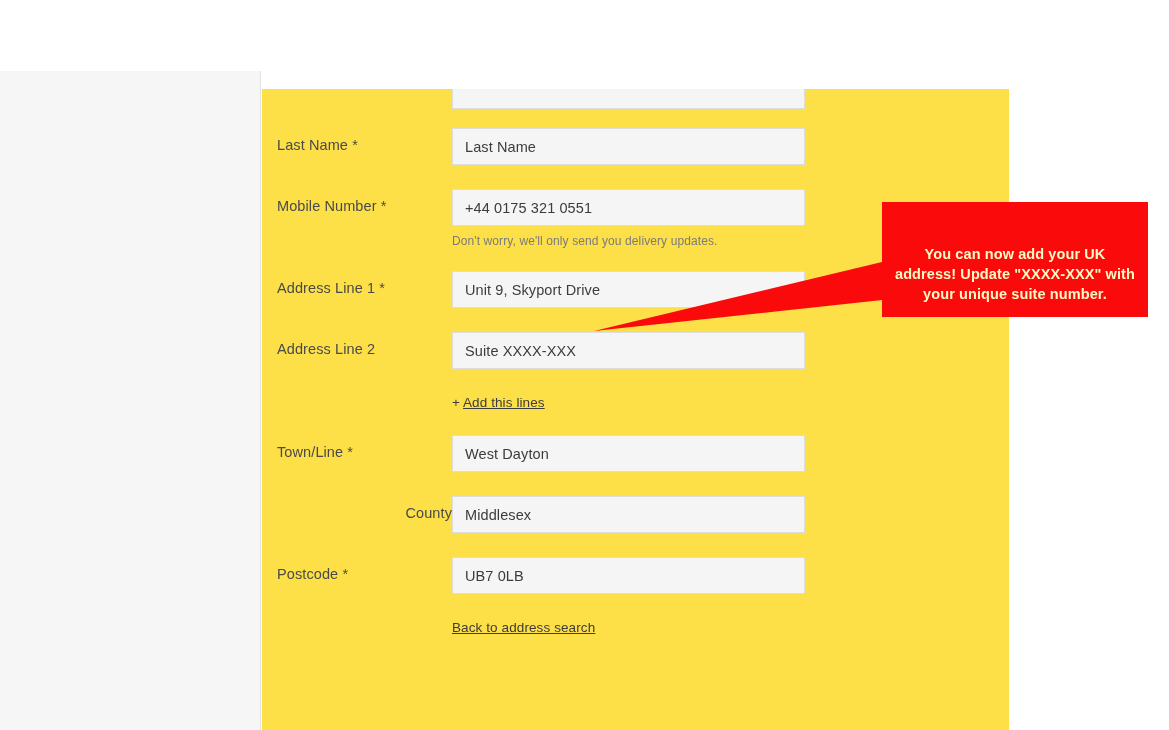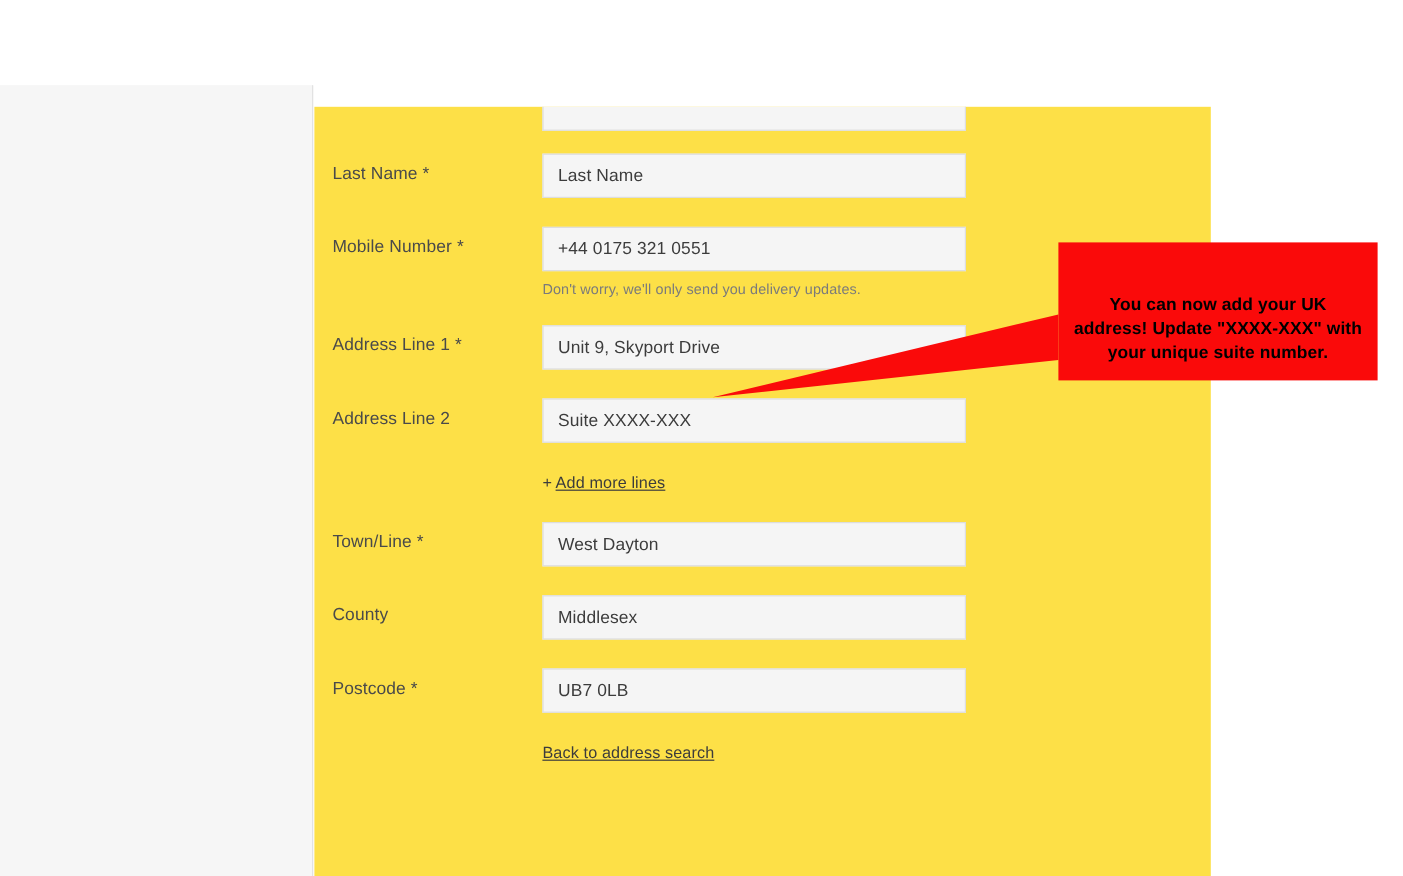--- a/index.html
+++ b/index.html
@@ -219,21 +219,21 @@
     left: 882px;
     top: 202px;
     width: 266px;
     height: 115px;
     background: #fa0a0a;
     display: flex;
     align-items: center;
     justify-content: center;
   }
   .callout-text {
-    color: #000000;
+    color: #fef9c3;
     font-family: "Liberation Sans", sans-serif;
     font-size: 14.5px;
     font-weight: 700;
     line-height: 20px;
     text-align: center;
     letter-spacing: 0.1px;
     padding: 0 10px;
     margin-top: 28px;
   }
 </style>
@@ -272,32 +272,32 @@
       </div>
       <input class="field-input" readonly="" value="Unit 9, Skyport Drive" style="">
     </div>
 
     <div class="field-row" style="top:243px;">
       <div class="field-label" style="top:9px;">Address Line 2</div>
       <input class="field-input" readonly="" value="Suite XXXX-XXX" style="">
     </div>
 
     <div class="link-row" style="top:306px;">
-      <span class="plus">+</span><span class="link-text">Add more lines</span>
+      <span class="plus">+</span><span class="link-text">Add this lines</span>
     </div>
 
     <div class="field-row" style="top:346px;">
       <div class="field-label" style="top:9px;">
         <span>Town/Line</span><span class="req"> *</span>
       </div>
       <input class="field-input" readonly="" value="West Dayton" style="">
     </div>
 
     <div class="field-row" style="top:407px;">
-      <div class="field-label" style="top:9px;">County</div>
+      <div class="field-label" style="top:9px;text-align:right;">County</div>
       <input class="field-input" readonly="" value="Middlesex" style="">
     </div>
 
     <div class="field-row" style="top:468px;">
       <div class="field-label" style="top:9px;">
         <span>Postcode</span><span class="req"> *</span>
       </div>
       <input class="field-input" readonly="" value="UB7 0LB" style="">
     </div>
 

